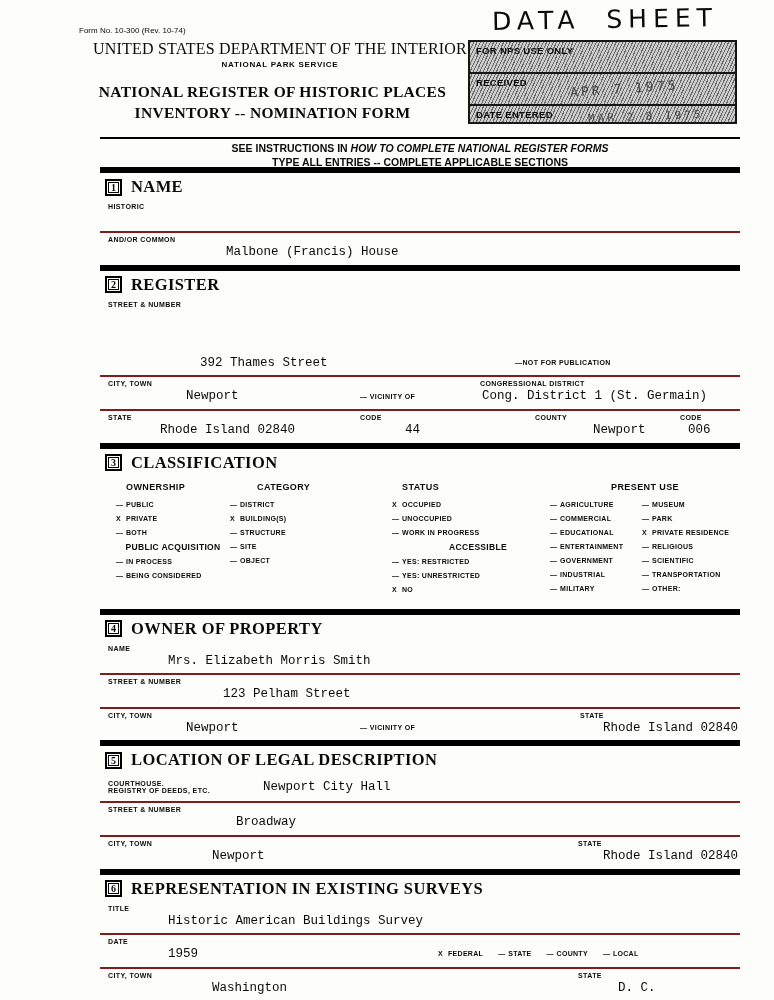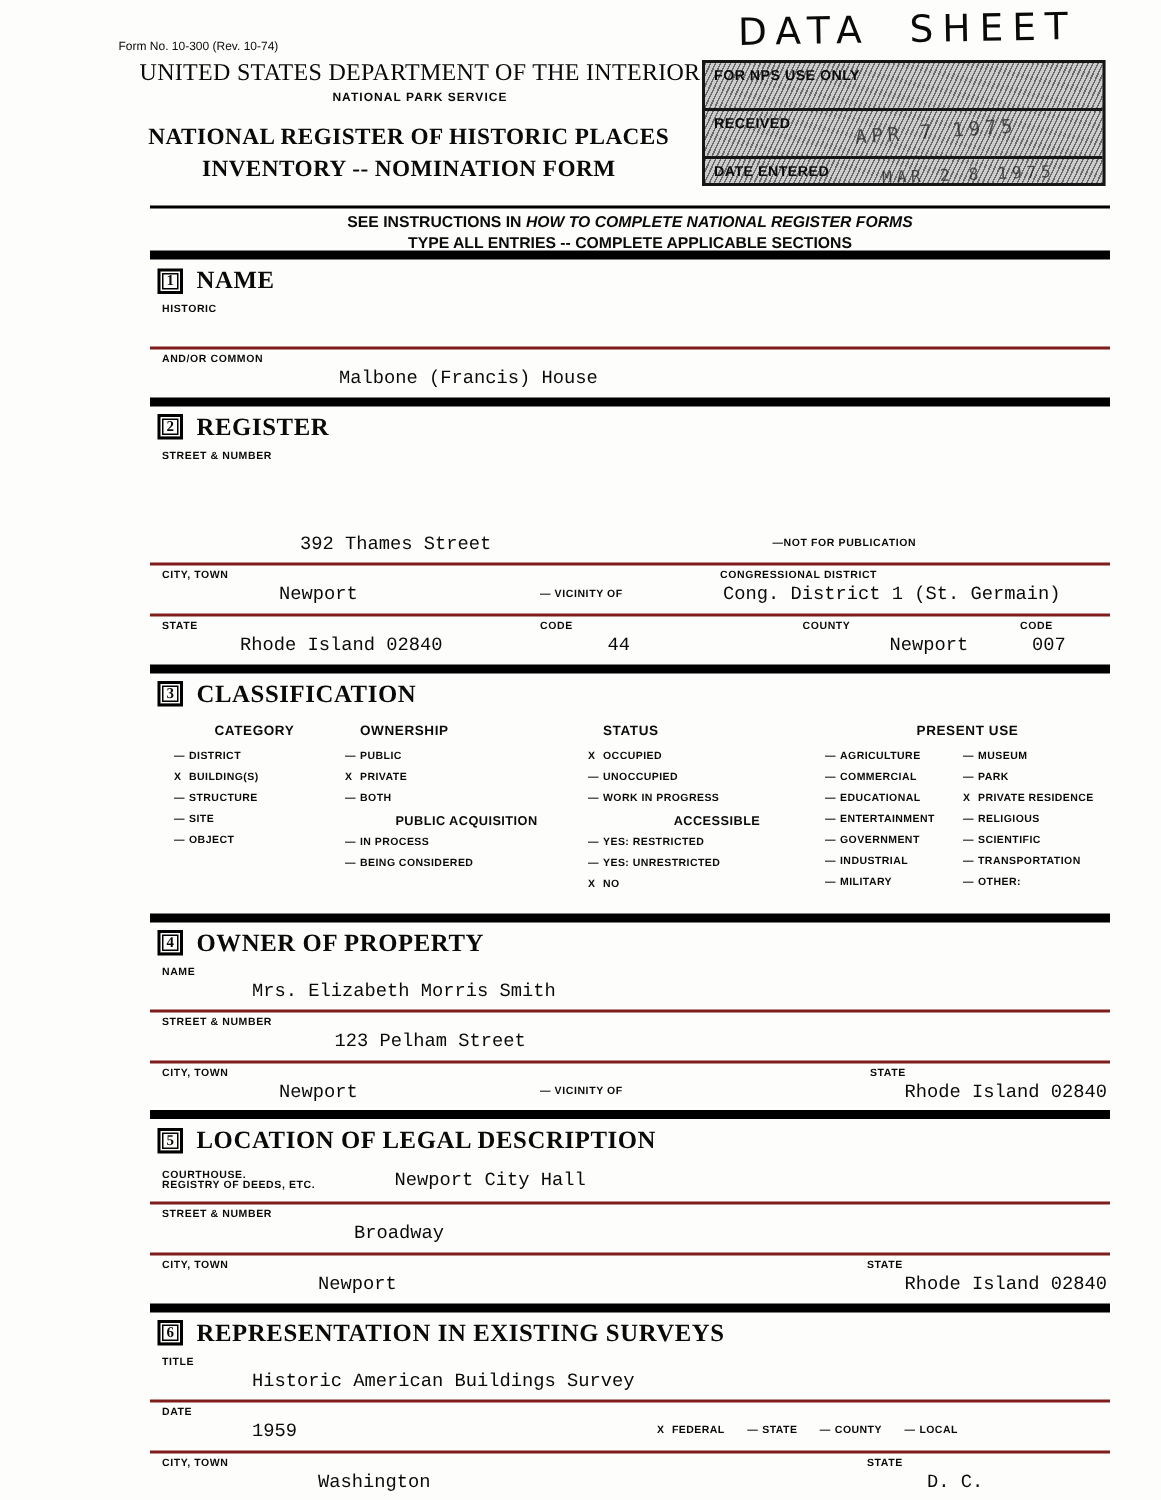--- a/index.html
+++ b/index.html
@@ -176,65 +176,65 @@
         <div>
           <div class="flabel">CODE</div>
           <div class="fvalue" style="padding-left:45px;font-family:Liberation Mono, monospace;">44</div>
         </div>
         <div>
           <div class="flabel">COUNTY</div>
           <div class="fvalue" style="padding-left:58px;">Newport</div>
         </div>
         <div>
           <div class="flabel">CODE</div>
-          <div class="fvalue" style="padding-left:8px;">007</div>
+          <div class="fvalue" style="padding-left:8px;">006</div>
         </div>
       </div>
     </section>
 
     <section>
       <div class="sec-bar"></div>
       <div class="sec-head">
         <span class="sec-num">3</span>
         <span class="sec-title">CLASSIFICATION</span>
       </div>
       <div class="classif">
 
         <div>
+          <div class="col-head" style="padding-left:10px;">OWNERSHIP</div>
+          <div>
+
+              <div class="citem"><span class="cmark">—</span><span>PUBLIC</span></div>
+
+              <div class="citem"><span class="cmark">X</span><span>PRIVATE</span></div>
+
+              <div class="citem"><span class="cmark">—</span><span>BOTH</span></div>
+            </div>
+          <div class="subhead">PUBLIC ACQUISITION</div>
+          <div>
+
+              <div class="citem"><span class="cmark">—</span><span>IN PROCESS</span></div>
+
+              <div class="citem"><span class="cmark">—</span><span>BEING CONSIDERED</span></div>
+            </div>
+        </div>
+
+        <div>
           <div class="col-head" style="padding-left:27px;">CATEGORY</div>
           <div>
 
               <div class="citem"><span class="cmark">—</span><span>DISTRICT</span></div>
 
               <div class="citem"><span class="cmark">X</span><span>BUILDING(S)</span></div>
 
               <div class="citem"><span class="cmark">—</span><span>STRUCTURE</span></div>
 
               <div class="citem"><span class="cmark">—</span><span>SITE</span></div>
 
               <div class="citem"><span class="cmark">—</span><span>OBJECT</span></div>
-            </div>
-        </div>
-
-        <div>
-          <div class="col-head" style="padding-left:10px;">OWNERSHIP</div>
-          <div>
-
-              <div class="citem"><span class="cmark">—</span><span>PUBLIC</span></div>
-
-              <div class="citem"><span class="cmark">X</span><span>PRIVATE</span></div>
-
-              <div class="citem"><span class="cmark">—</span><span>BOTH</span></div>
-            </div>
-          <div class="subhead">PUBLIC ACQUISITION</div>
-          <div>
-
-              <div class="citem"><span class="cmark">—</span><span>IN PROCESS</span></div>
-
-              <div class="citem"><span class="cmark">—</span><span>BEING CONSIDERED</span></div>
             </div>
         </div>
 
         <div>
           <div class="col-head" style="padding-left:10px;">STATUS</div>
           <div>
 
               <div class="citem"><span class="cmark">X</span><span>OCCUPIED</span></div>
 
               <div class="citem"><span class="cmark">—</span><span>UNOCCUPIED</span></div>

